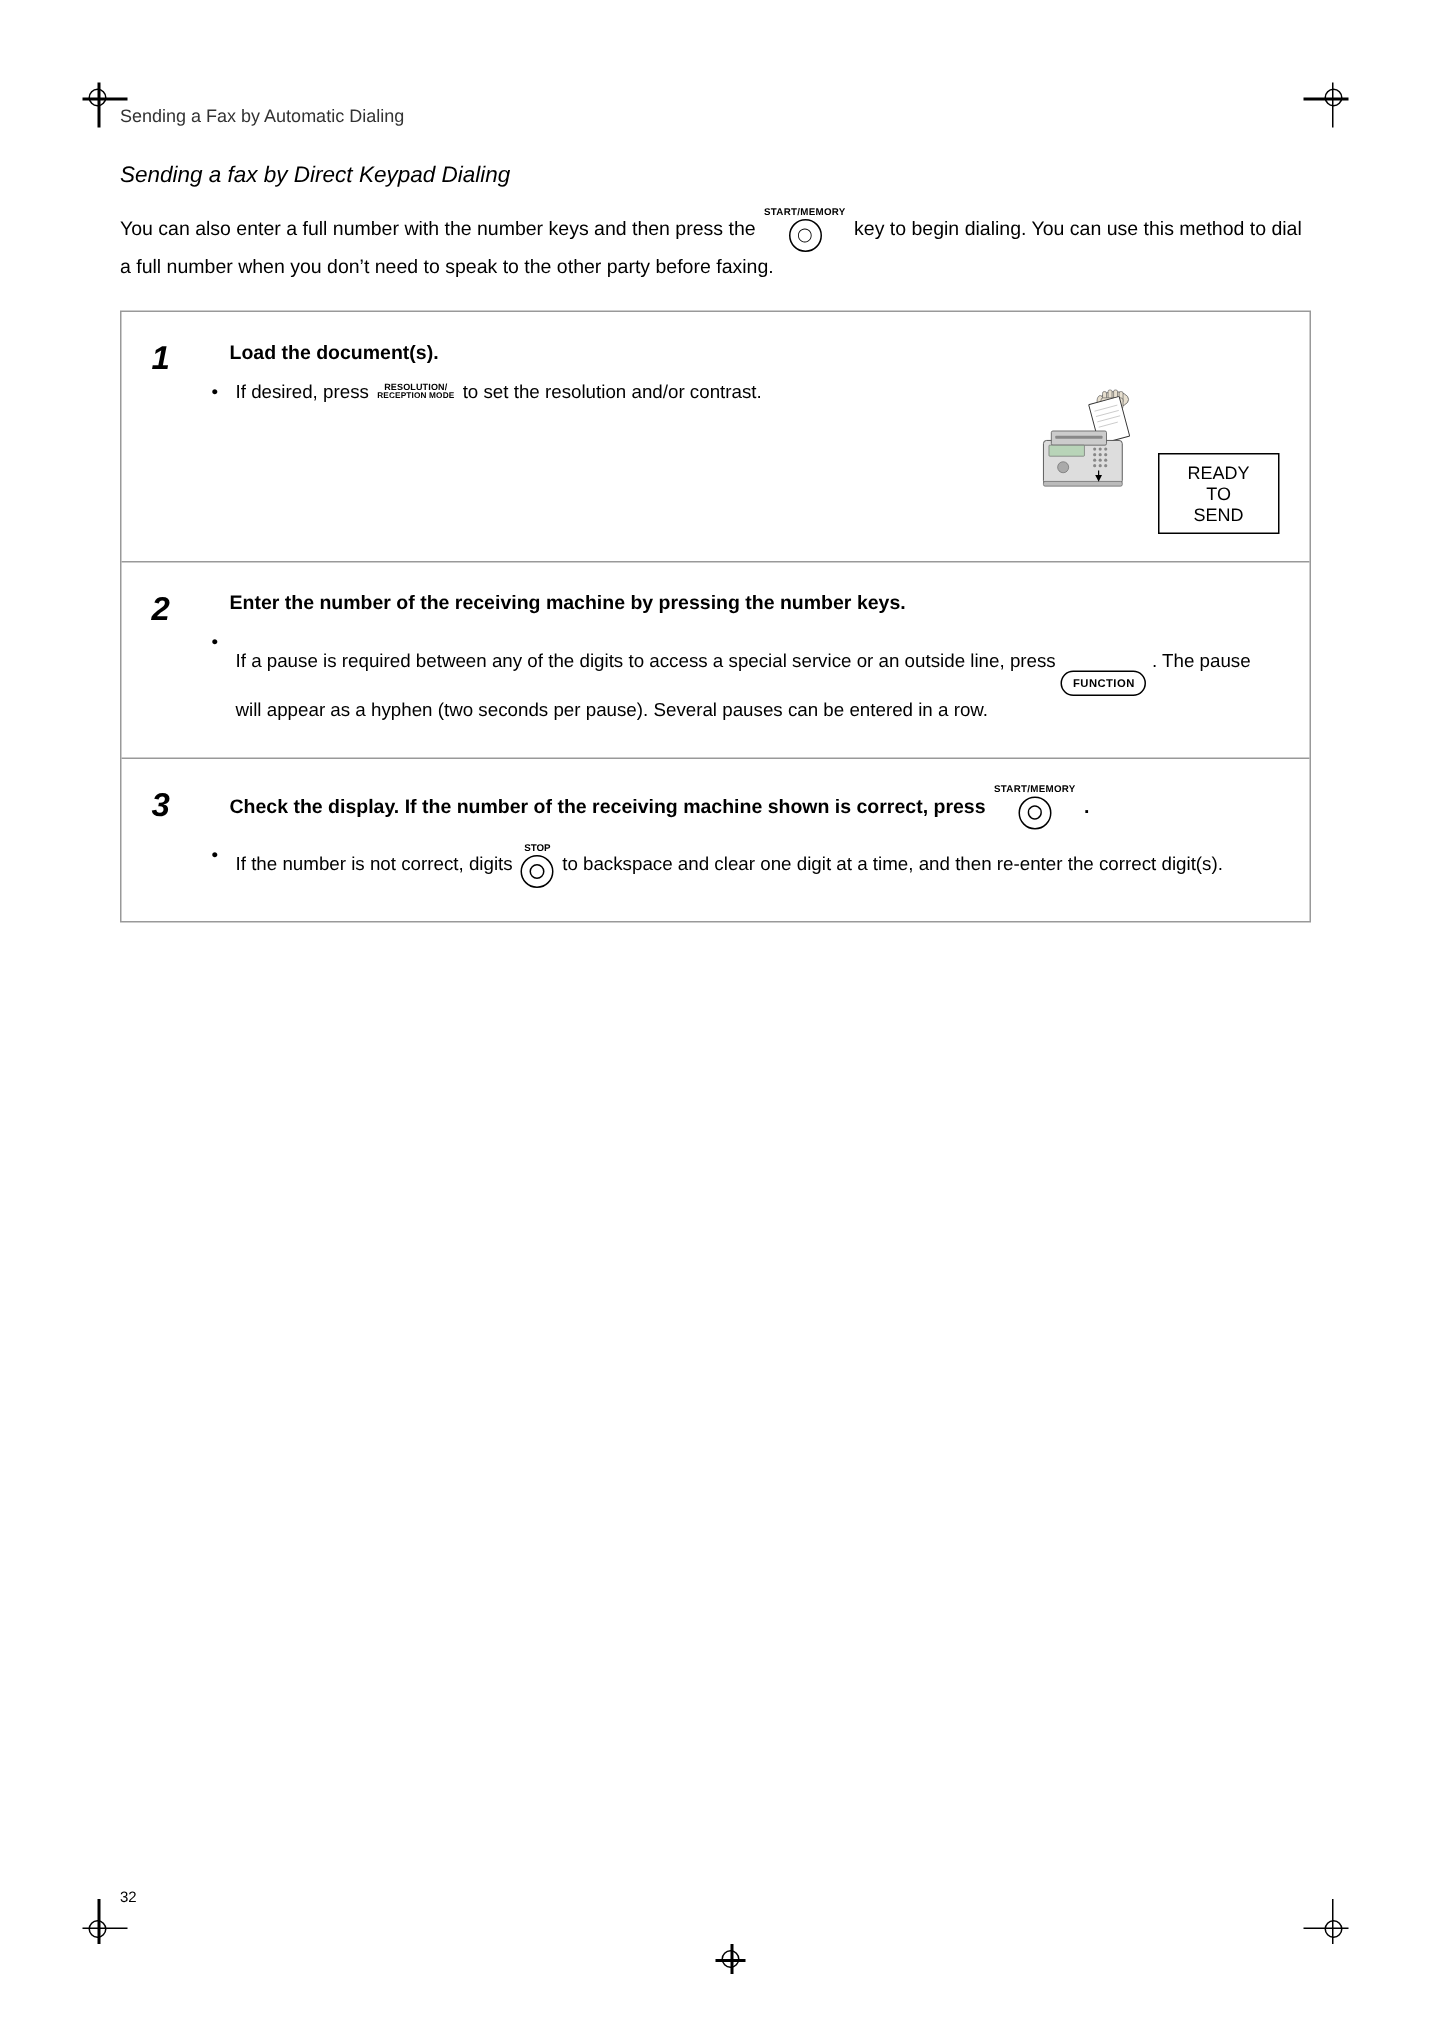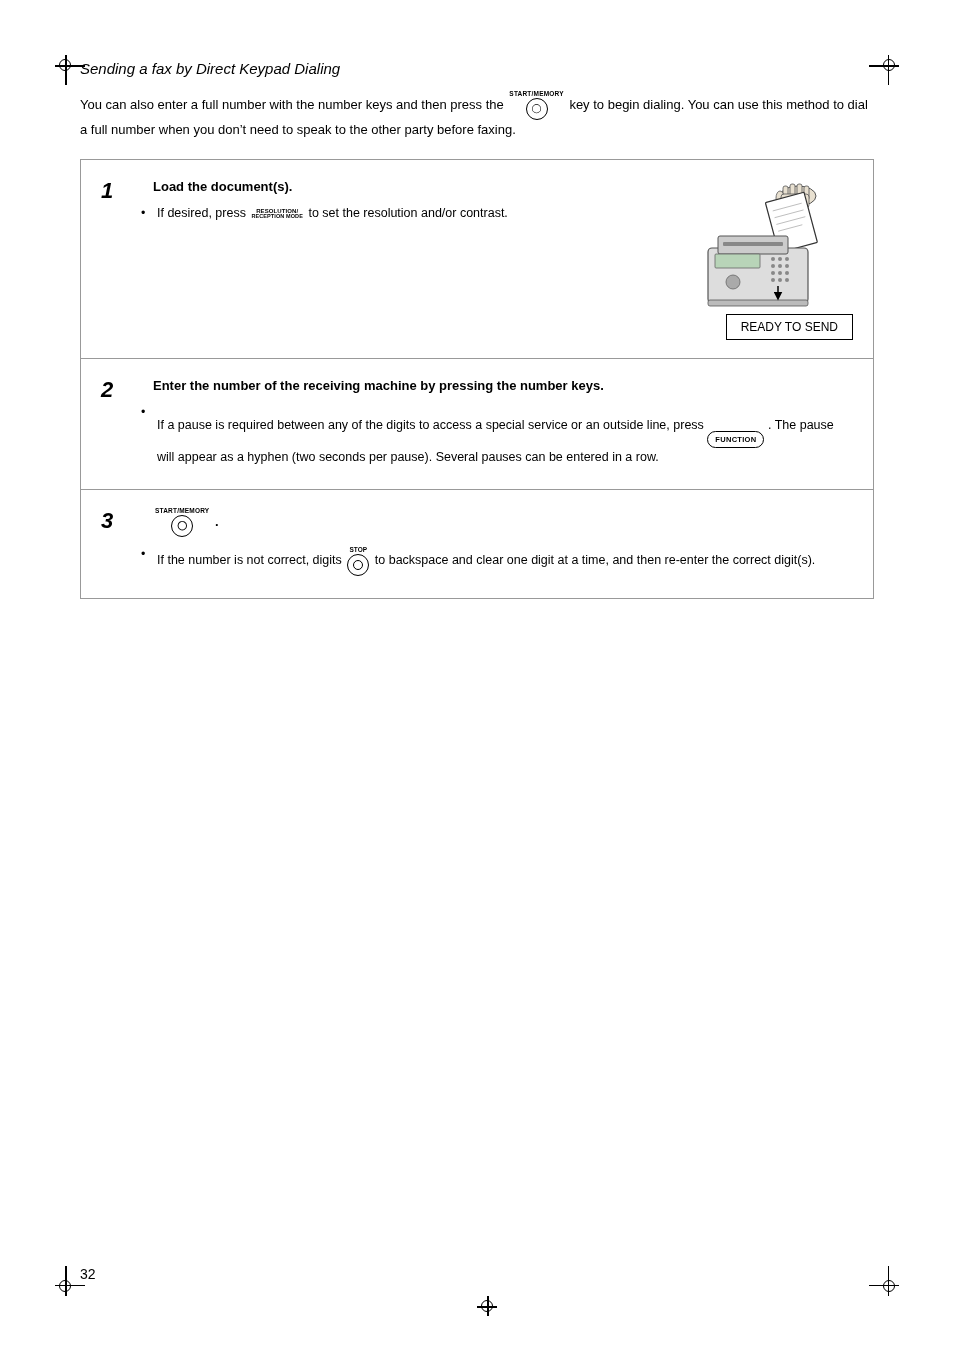--- a/index.html
+++ b/index.html
@@ -177,21 +177,21 @@
     }
 
     .step1-text {
       flex: 1;
     }
 
     .fax-illustration {
       width: 160px;
       flex-shrink: 0;
       display: flex;
-      flex-direction: column;
+      flex-direction: row;
       align-items: flex-end;
     }
 
     .fax-svg-container {
       width: 150px;
       height: 130px;
     }
 
     .ready-to-send-box {
       border: 1px solid #000;
@@ -237,23 +237,23 @@
       font-weight: bold;
       display: inline-flex;
       align-items: center;
       vertical-align: middle;
       letter-spacing: 0.3px;
       margin-top: 28px;
     }
 
     .page-number {
       position: absolute;
-      bottom: 69px;
+      bottom: 80px;
       left: 80px;
-      font-size: 14px;
+      font-size: 10px;
     }
 
     .stop-key-wrap {
       display: inline-flex;
       flex-direction: column;
       align-items: center;
       vertical-align: middle;
       margin: 0 2px;
     }
     .stop-label {
@@ -313,20 +313,21 @@
   </div>
 <div class="corner-mark cm-br">
     <div class="circle"></div>
   </div>
 <div class="cm-bc">
     <div class="circle"></div>
   </div>
 
 <div class="page">
 
+  <div class="breadcrumb">Sending a Fax by Automatic Dialing</div>
 
   <div class="section-title">Sending a fax by Direct Keypad Dialing</div>
 
   <div class="intro-text">
     <span>You can also enter a full number with the number keys and then press the</span>
     
     <span class="key-inline">
       <span class="key-top-text">START/MEMORY</span>
       <span class="key-circle">◯</span>
     </span>
@@ -437,20 +438,21 @@
             </span>
           </div>
         </div>
       </div>
     </div>
 
     <div class="step">
       <div class="step-number">3</div>
       <div class="step-content">
         <div class="step-title">
+          <span>Check the display. If the number of the receiving machine shown is correct, press</span>
           
           <span class="key-inline">
             <span class="key-top-text">START/MEMORY</span>
             <span class="key-circle">◯</span>
           </span>
           <span>.</span>
         </div>
         <div class="step-body">
           <div class="bullet-point">
             <span>

